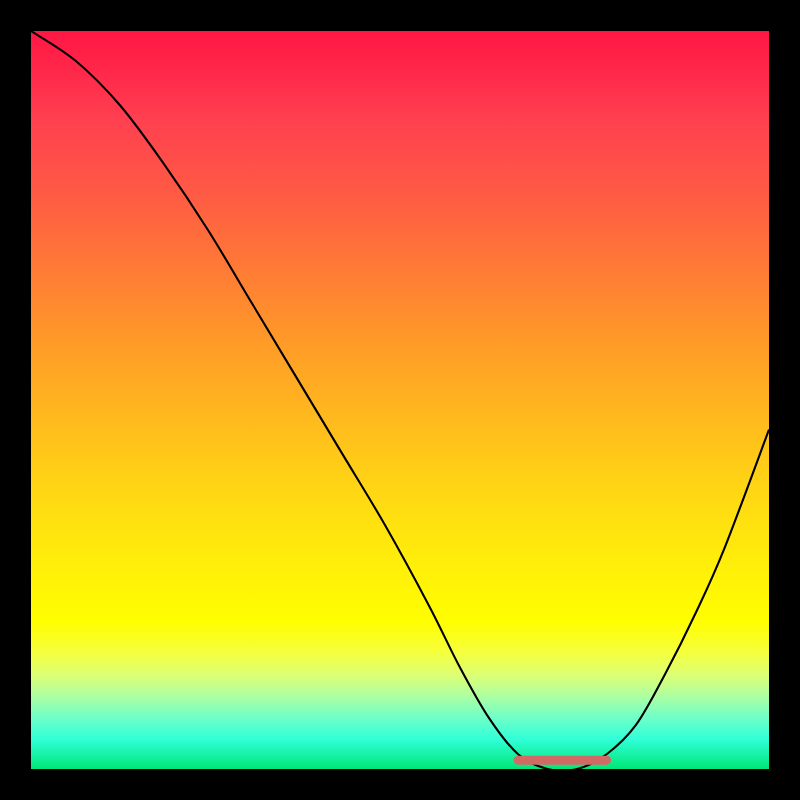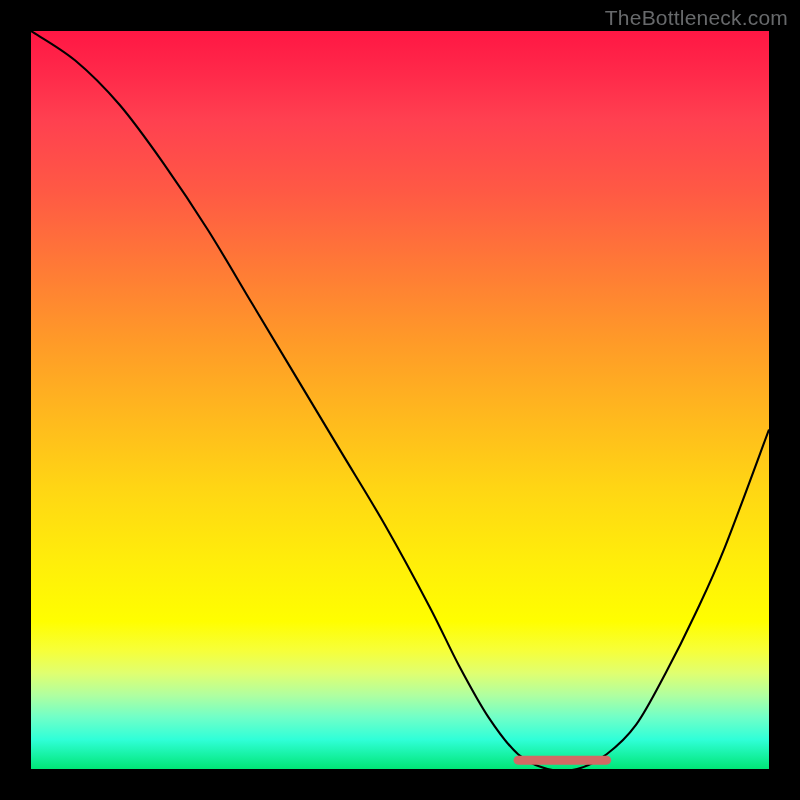--- a/index.html
+++ b/index.html
@@ -68,14 +68,13 @@
 <div class="container">
 
   <div class="plot-area">
     <div class="gradient-bg"></div>
     <svg class="curve-svg" viewBox="0 0 738 738" preserveAspectRatio="none">
       <path fill="none" stroke="#000000" stroke-width="2.1" d="M 0,0 C 7.38,4.919999999999997 29.520000000000003,17.21999999999999 44.28,29.519999999999982 C 59.04,41.81999999999997 73.8,56.57999999999994 88.56,73.79999999999995 C 103.32000000000001,91.01999999999997 118.08,111.93000000000002 132.84,132.84000000000003 C 147.6,153.75000000000003 162.36,175.89 177.12,199.26 C 191.88,222.63 206.64000000000001,248.46 221.4,273.06 C 236.16,297.65999999999997 250.92000000000002,322.25999999999993 265.68,346.85999999999996 C 280.44,371.46 295.2,396.06 309.96,420.66 C 324.71999999999997,445.26000000000005 339.48,468.63 354.24,494.46 C 369,520.29 386.22,552.27 398.52000000000004,575.64 C 410.82000000000005,599.01 418.2,616.2299999999999 428.03999999999996,634.68 C 437.87999999999994,653.13 447.71999999999997,671.58 457.56,686.34 C 467.40000000000003,701.1 477.24,714.63 487.08000000000004,723.24 C 496.9200000000001,731.85 506.76000000000005,735.54 516.6,738 C 526.44,740.46 536.28,740.46 546.12,738 C 555.96,735.54 565.8,730.62 575.64,723.24 C 585.48,715.86 595.3199999999999,707.25 605.16,693.72 C 615,680.19 624.8399999999999,660.51 634.68,642.06 C 644.52,623.6099999999999 654.36,603.93 664.2,583.02 C 674.0400000000001,562.11 681.42,547.35 693.7199999999999,516.6 C 706.0199999999999,485.85 730.62,418.2 738,398.52"></path>
       <path fill="none" stroke="#d26a64" stroke-width="9" stroke-linecap="round" d="M 487.08000000000004,729.144 L 575.64,729.144"></path>
     </svg>
   </div>
 
-  <div class="watermark">TheBottleneck.com</div>
 </div>
 
 </body></html>

